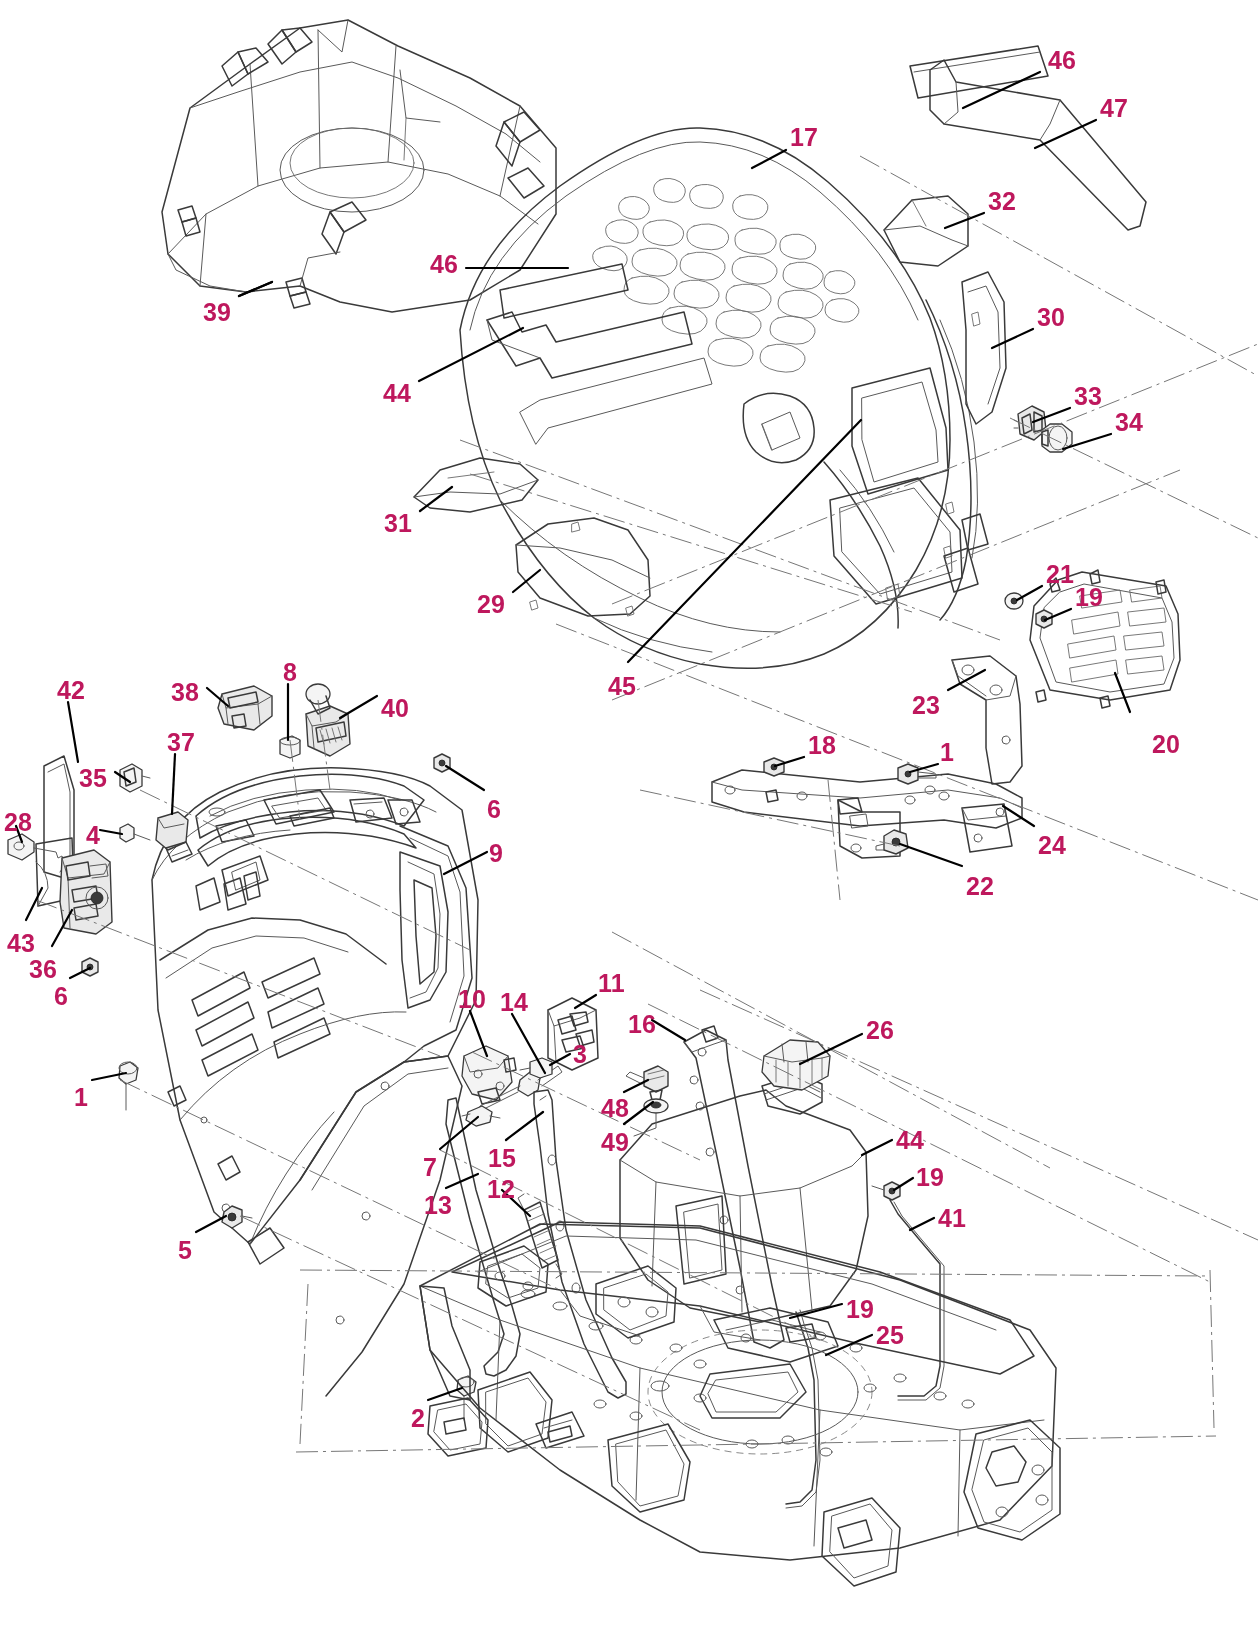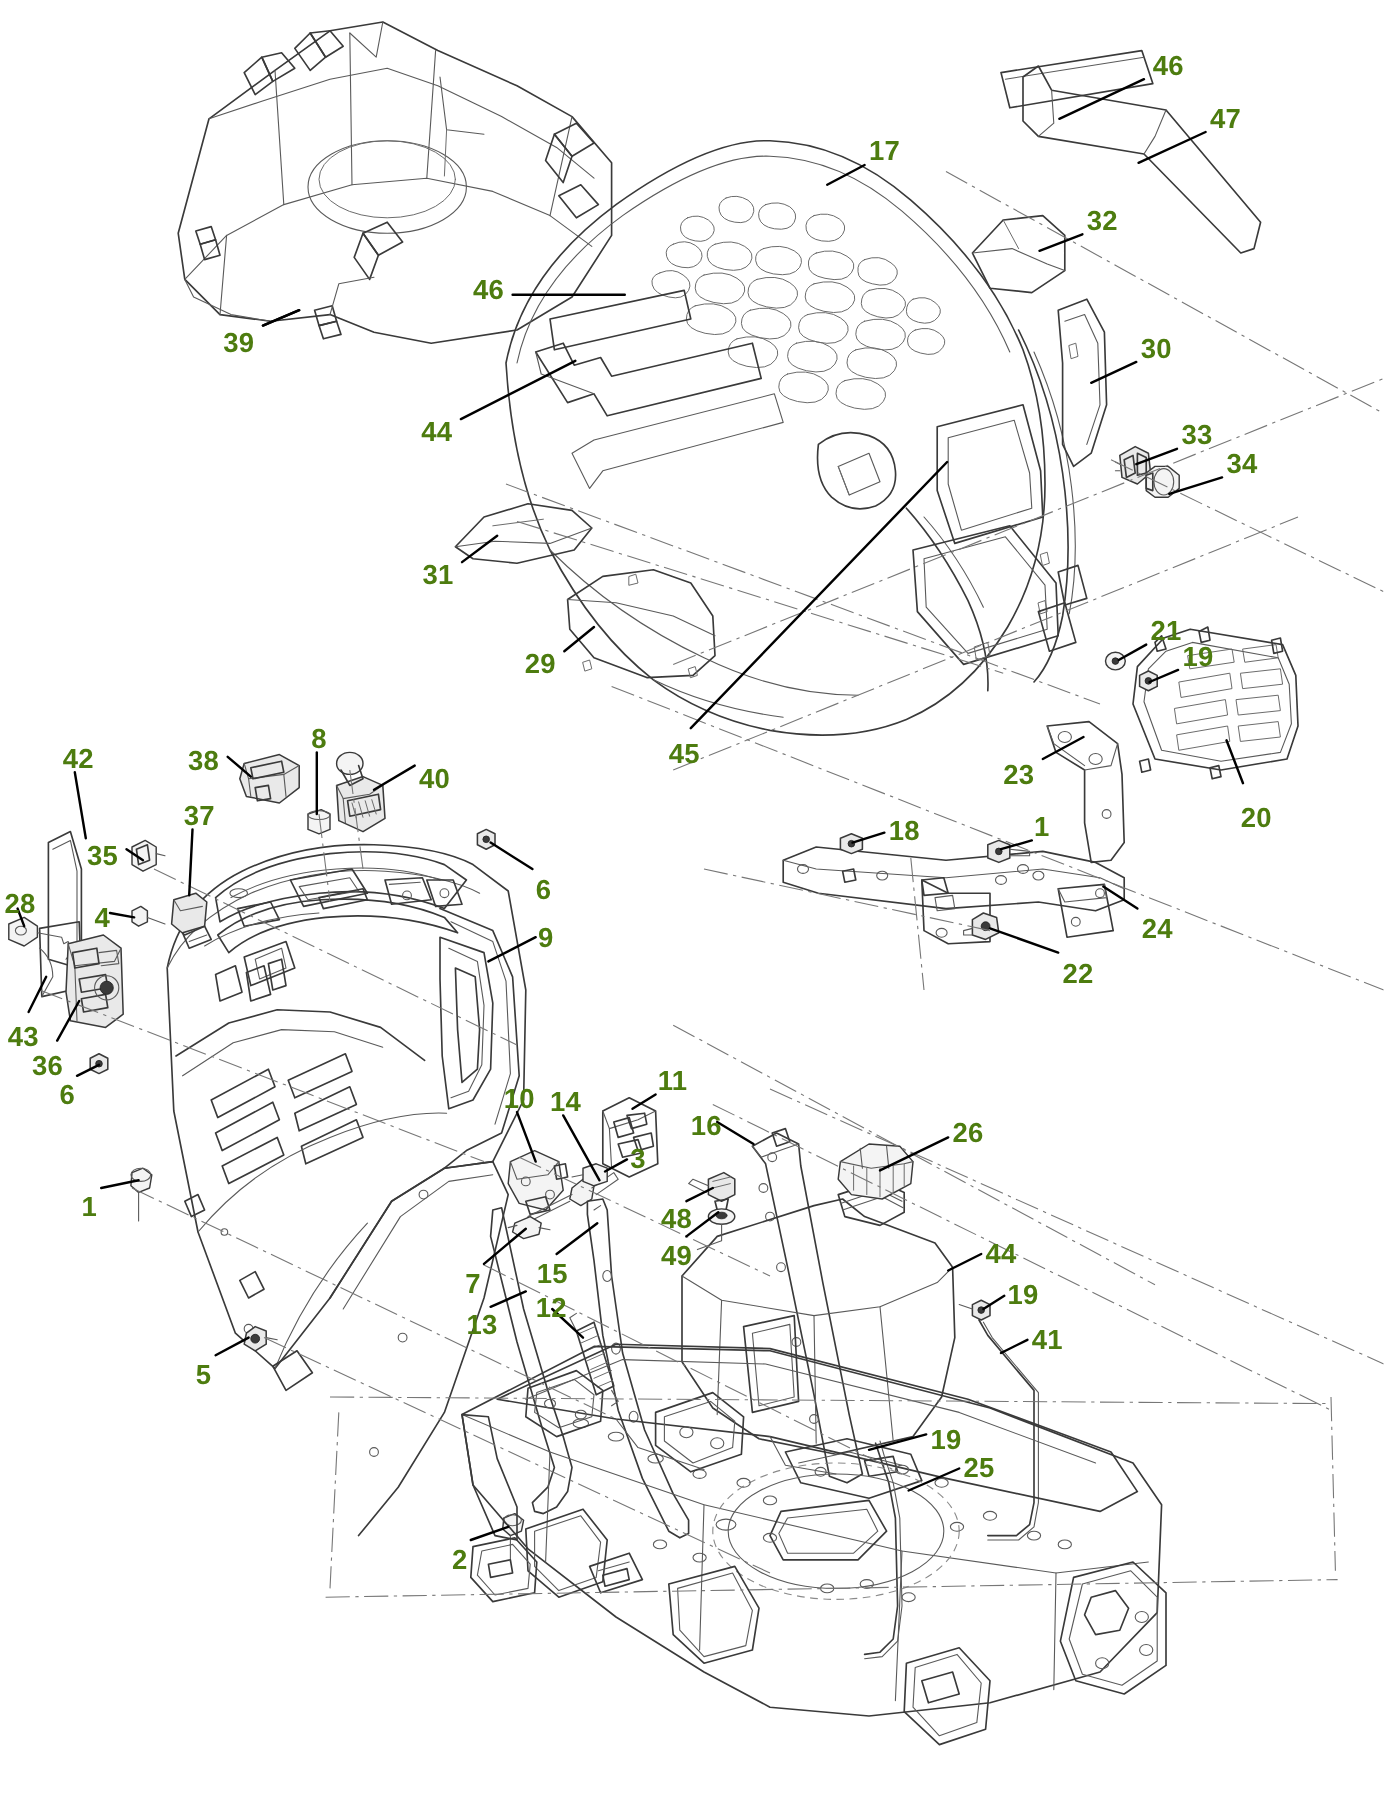--- a/index.html
+++ b/index.html
@@ -1,19 +1,19 @@
 <!DOCTYPE html>
 <html><head>
 <meta charset="utf-8">
 <style>
   html,body{margin:0;padding:0;background:#fff;}
   body{font-family:"Liberation Sans",sans-serif;}
   #stage{position:relative;width:1258px;height:1634px;background:#ffffff;overflow:hidden;}
   #art{position:absolute;left:0;top:0;width:1258px;height:1634px;}
-  .callout{position:absolute;font-family:"Liberation Sans",sans-serif;font-size:25px;font-weight:700;color:#4d7c0f;line-height:1;white-space:nowrap;letter-spacing:0.2px;}
+  .callout{position:absolute;font-family:"Liberation Sans",sans-serif;font-size:25px;font-weight:700;color:#be185d;line-height:1;white-space:nowrap;letter-spacing:0.2px;}
 </style>
 </head>
 <body>
 
 <div id="stage">
 
   <svg id="art" viewBox="0 0 1258 1634" xmlns="http://www.w3.org/2000/svg">
     <defs>
       <style>
         .o{fill:none;stroke:#3a3a3a;stroke-width:1.5;stroke-linecap:round;stroke-linejoin:round;}
@@ -696,23 +696,23 @@
       <div class="callout" style="left: 1037px; top: 305px;">30</div>
       <div class="callout" style="left: 1074px; top: 384px;">33</div>
       <div class="callout" style="left: 1115px; top: 410px;">34</div>
       <div class="callout" style="left: 430px; top: 252px;">46</div>
       <div class="callout" style="left: 383px; top: 381px;">44</div>
       <div class="callout" style="left: 384px; top: 511px;">31</div>
       <div class="callout" style="left: 477px; top: 592px;">29</div>
       <div class="callout" style="left: 608px; top: 674px;">45</div>
       <div class="callout" style="left: 1046px; top: 562px;">21</div>
       <div class="callout" style="left: 1075px; top: 585px;">19</div>
-      <div class="callout" style="left: 1128px; top: 732px; text-align: center;">20</div>
+      <div class="callout" style="left: 1152px; top: 732px; text-align: center;">20</div>
       <div class="callout" style="left: 912px; top: 693px; text-align: center;">23</div>
-      <div class="callout" style="left: 808px; top: 733px; margin-top: 11px;">18</div>
+      <div class="callout" style="left: 808px; top: 733px;">18</div>
       <div class="callout" style="left: 940px; top: 740px;">1</div>
       <div class="callout" style="left: 1038px; top: 833px;">24</div>
       <div class="callout" style="left: 966px; top: 874px;">22</div>
       <div class="callout" style="left: 57px; top: 678px;">42</div>
       <div class="callout" style="left: 171px; top: 680px;">38</div>
       <div class="callout" style="left: 283px; top: 660px;">8</div>
       <div class="callout" style="left: 381px; top: 680px; margin-top: 16px;">40</div>
       <div class="callout" style="left: 79px; top: 766px;">35</div>
       <div class="callout" style="left: 167px; top: 730px;">37</div>
       <div class="callout" style="left: 4px; top: 810px;">28</div>

